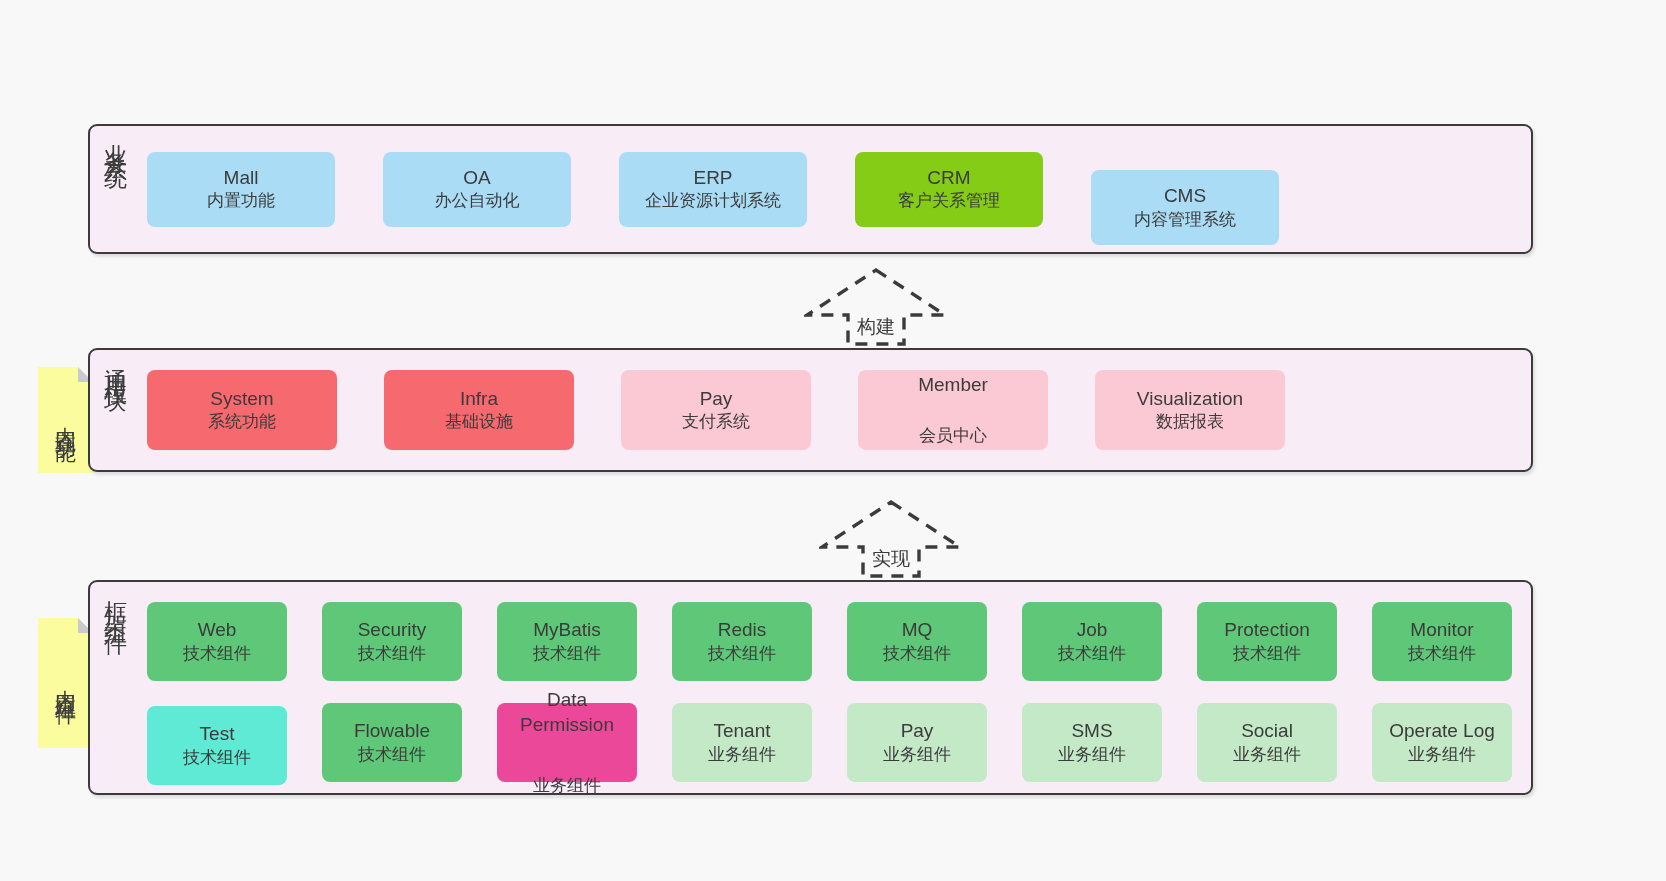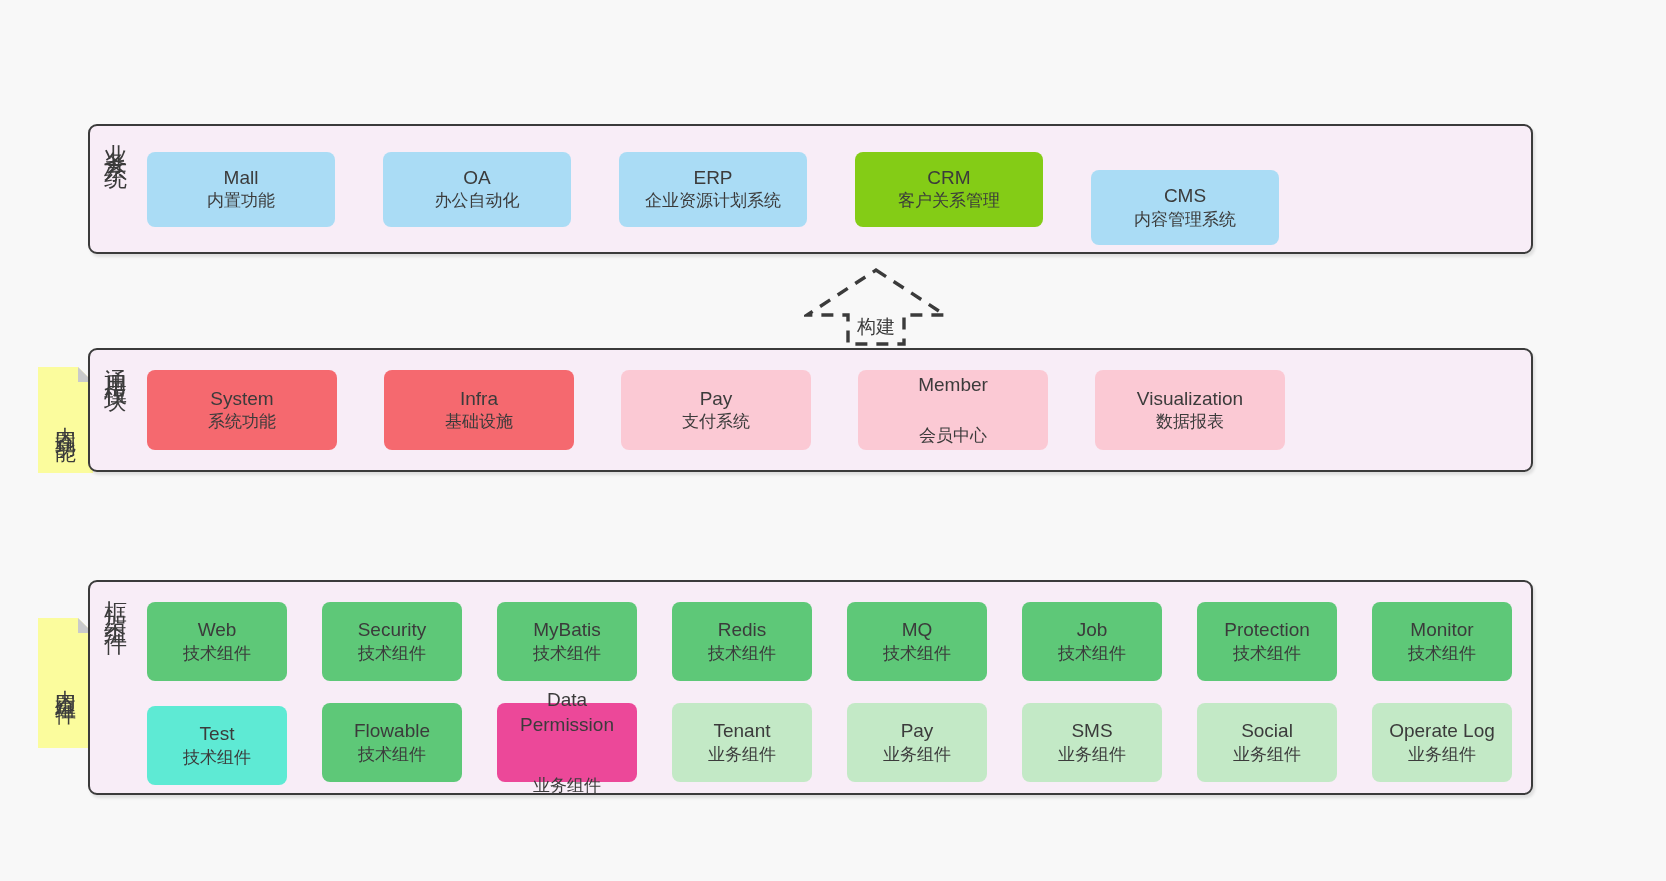--- a/index.html
+++ b/index.html
@@ -113,20 +113,26 @@
           <div class="box-name">Member</div>
           <div class="box-desc">会员中心</div>
         </div>
         <div class="box" style="background: rgb(251, 201, 212);">
           <div class="box-name">Visualization</div>
           <div class="box-desc">数据报表</div>
         </div>
       </div>
   </section>
 
+  <div class="arrow" id="arrow-implement">
+    <svg width="144" height="80" viewBox="0 0 144 80">
+      <polygon class="arrow-path" points="72,3 141,48 100,48 100,77 44,77 44,48 3,48"></polygon>
+    </svg>
+    <span class="arrow-label">实现</span>
+  </div>
 
   <section class="panel" id="panel-components">
     <div class="panel-label">框架组件</div>
     <div class="boxes boxes-sm1">
         <div class="box" style="background: rgb(94, 200, 120);">
           <div class="box-name">Web</div>
           <div class="box-desc">技术组件</div>
         </div>
         <div class="box" style="background: rgb(94, 200, 120);">
           <div class="box-name">Security</div>

